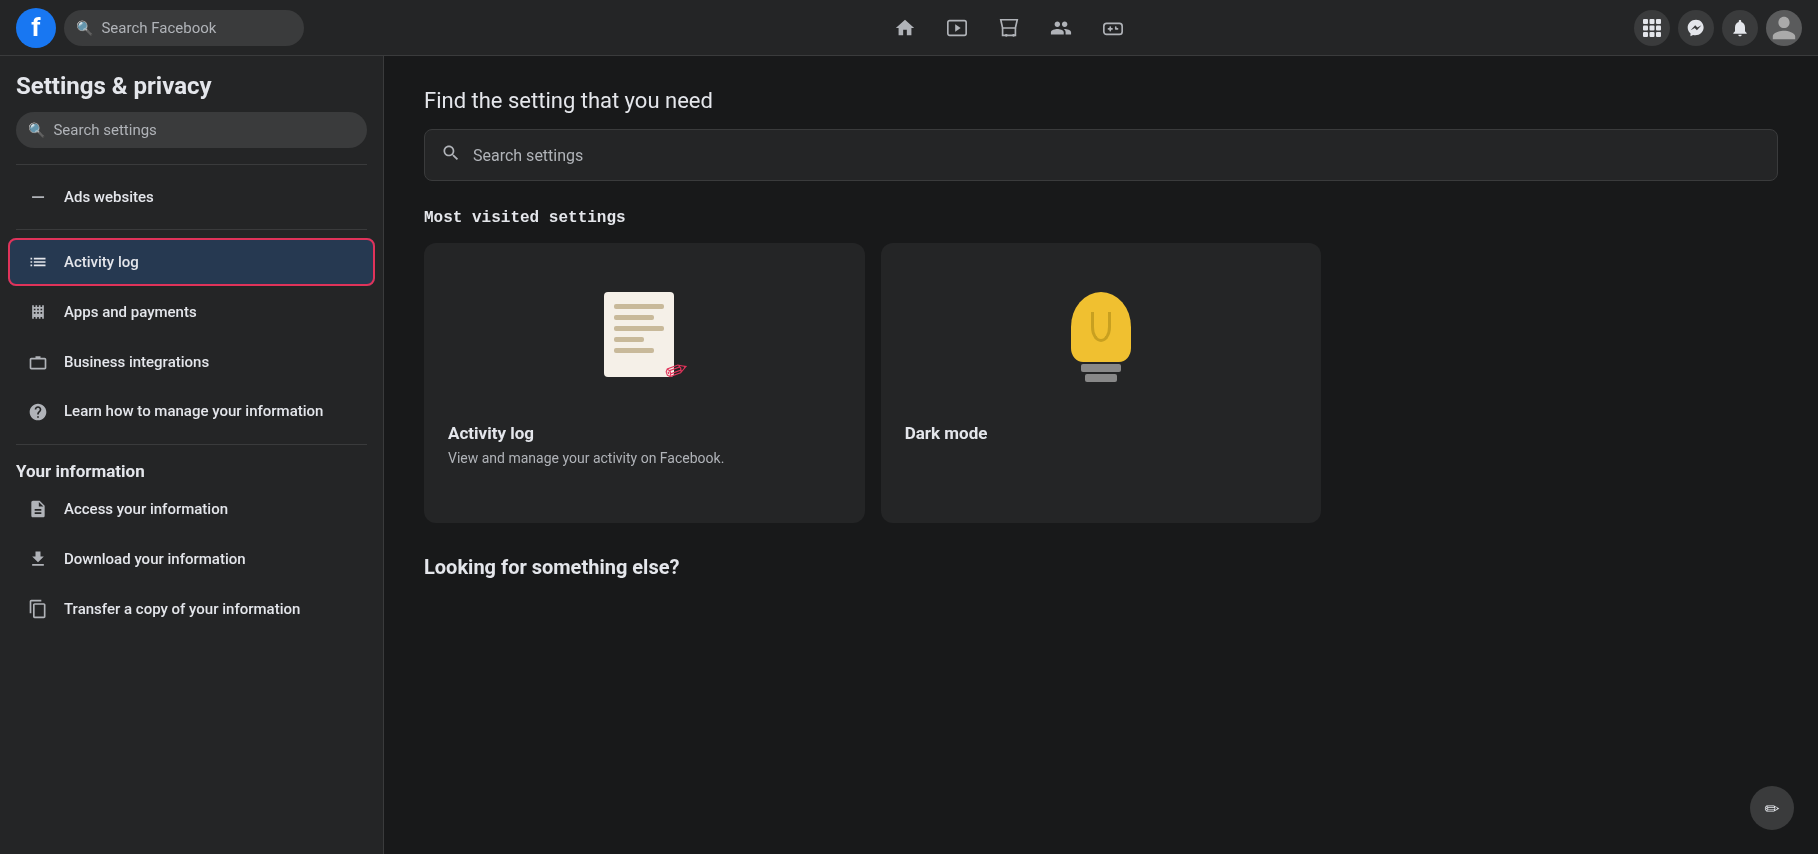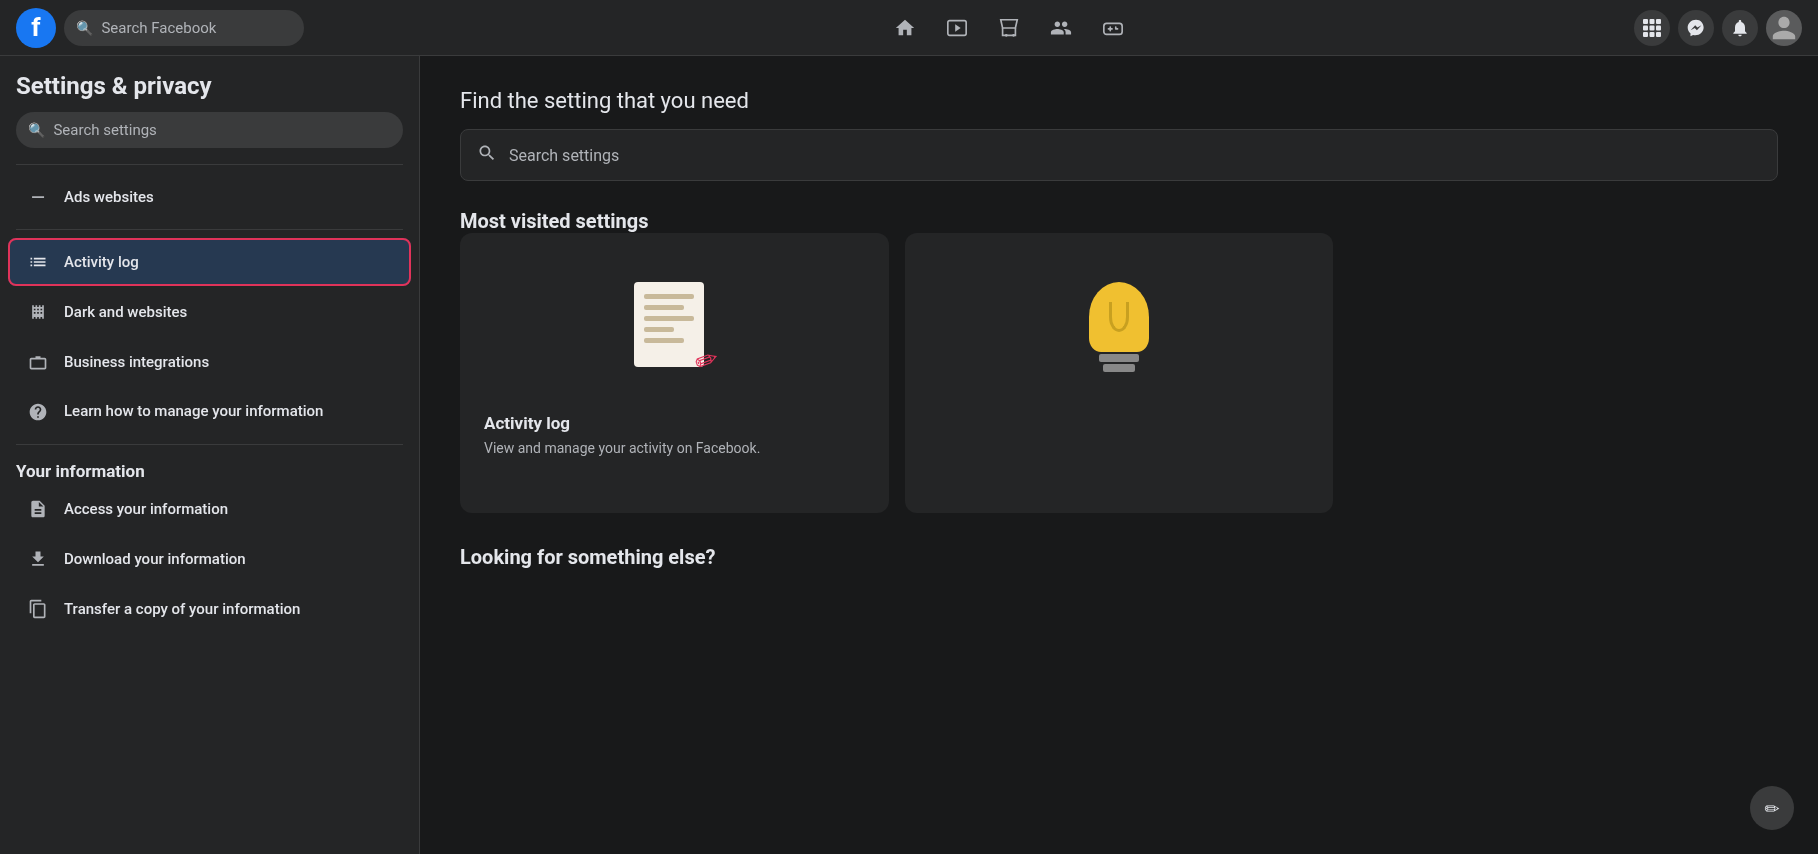--- a/index.html
+++ b/index.html
@@ -116,21 +116,21 @@
 
     
     .main-layout {
       display: flex;
       flex: 1;
       overflow: hidden;
     }
 
     
     .sidebar {
-      width: 420px;
+      width: 384px;
       background: #242526;
       border-right: 1px solid #3a3b3c;
       overflow-y: auto;
       flex-shrink: 0;
       padding: 16px 0;
     }
     .sidebar::-webkit-scrollbar { width: 8px; }
     .sidebar::-webkit-scrollbar-track { background: #242526; }
     .sidebar::-webkit-scrollbar-thumb { background: #4a4b4c; border-radius: 4px; }
 
@@ -227,24 +227,25 @@
       padding: 0 16px;
       height: 52px;
       gap: 12px;
       margin-bottom: 28px;
       cursor: text;
     }
     .content-search .icon { color: #b0b3b8; font-size: 18px; }
     .content-search span { color: #b0b3b8; font-size: 16px; }
 
     .section-title {
-      font-size: 20px;
+      font-size: 16px;
       font-weight: 700;
       color: #e4e6eb;
-      margin-bottom: 0;
+      margin-bottom: 16px;
+      font-family: Liberation Mono, monospace;
     }
 
     .cards-grid {
       display: grid;
       grid-template-columns: repeat(3, 1fr);
       gap: 16px;
       margin-bottom: 32px;
     }
 
     .setting-card {
@@ -550,21 +551,21 @@
       </div>
       <span>Activity log</span>
     </div>
 
     <div class="sidebar-item">
       <div class="item-icon">
         <svg width="20" height="20" viewBox="0 0 24 24" fill="#b0b3b8">
             <path d="M7 4v2h2V4h2v2h2V4h2v2h2V4h2v16h-2v-2h-2v2h-2v-2h-2v2H9v-2H7v2H5V4h2zm2 4H7v2h2V8zm4 0h-2v2h2V8zm4 0h-2v2h2V8zM7 12v2h2v-2H7zm4 0v2h2v-2h-2zm4 0v2h2v-2h-2z"></path>
           </svg>
       </div>
-      <span>Dark and websites</span>
+      <span>Apps and payments</span>
     </div>
 
     <div class="sidebar-item">
       <div class="item-icon">
         <svg width="20" height="20" viewBox="0 0 24 24" fill="#b0b3b8">
             <path d="M20 7H4c-1.1 0-2 .9-2 2v10c0 1.1.9 2 2 2h16c1.1 0 2-.9 2-2V9c0-1.1-.9-2-2-2zm0 12H4V9h16v10zM9 5h6v2H9z"></path>
           </svg>
       </div>
       <span>Business integrations</span>
     </div>
@@ -650,20 +651,21 @@
       <div class="setting-card">
         <div class="card-icon-area">
           <div class="bulb-icon">
             <div class="bulb-glass">
               <div class="bulb-filament"></div>
             </div>
             <div class="bulb-base"></div>
             <div class="bulb-base2"></div>
           </div>
         </div>
+        <div class="card-label">Dark mode</div>
       </div>
 
     </div>
 
     <div class="looking-title">Looking for something else?</div>
 
   </main>
 </div>
 
 <div class="float-btn">

